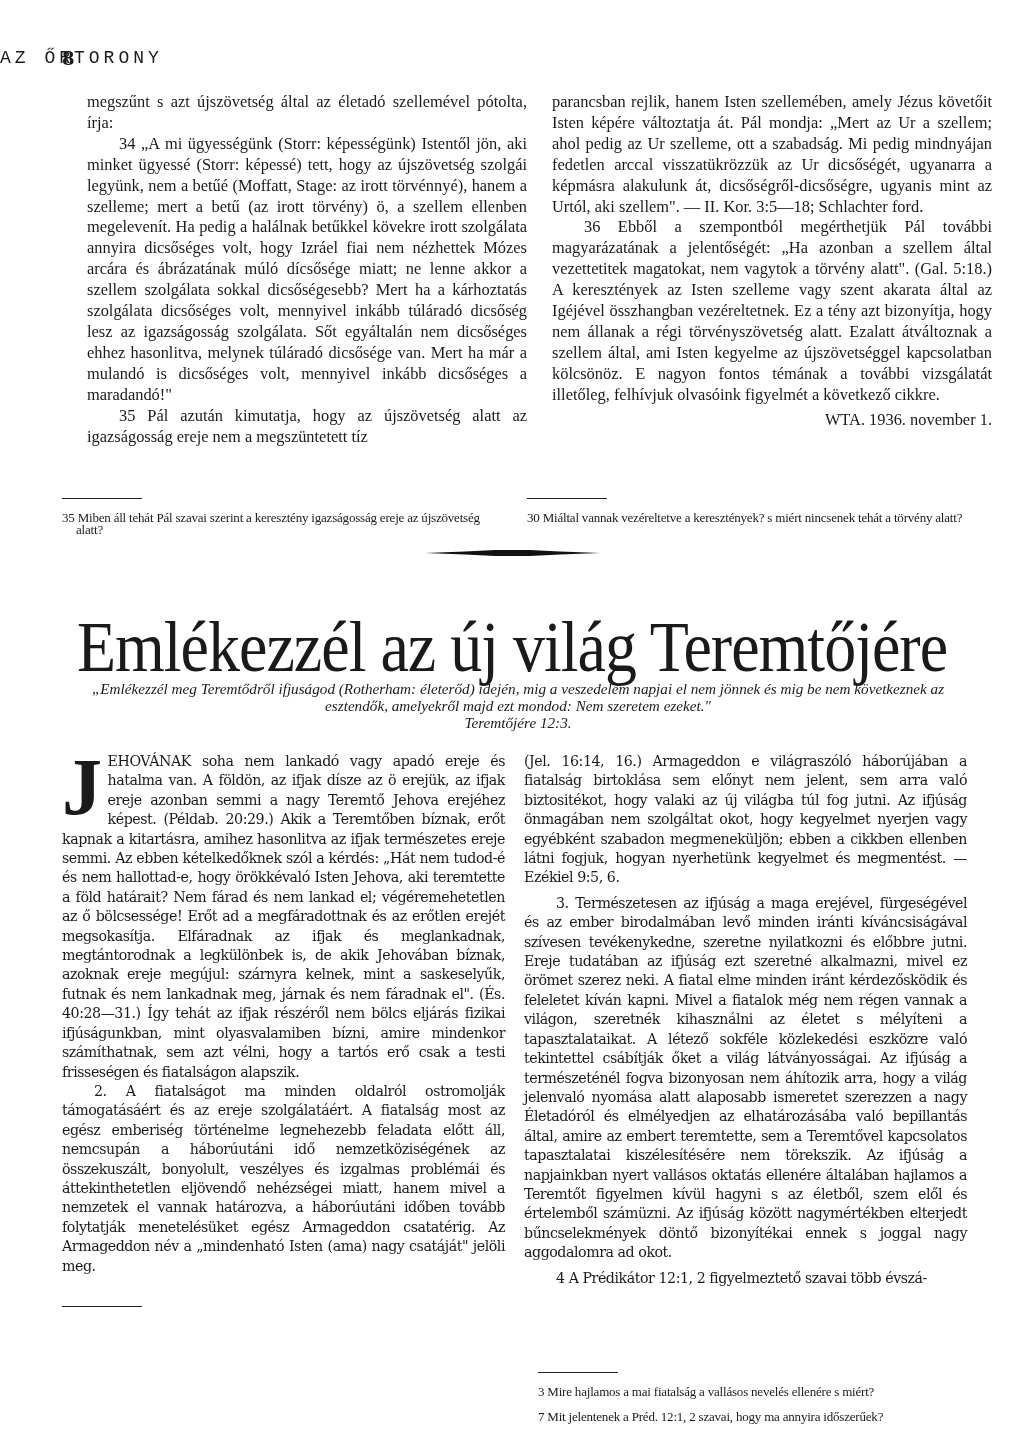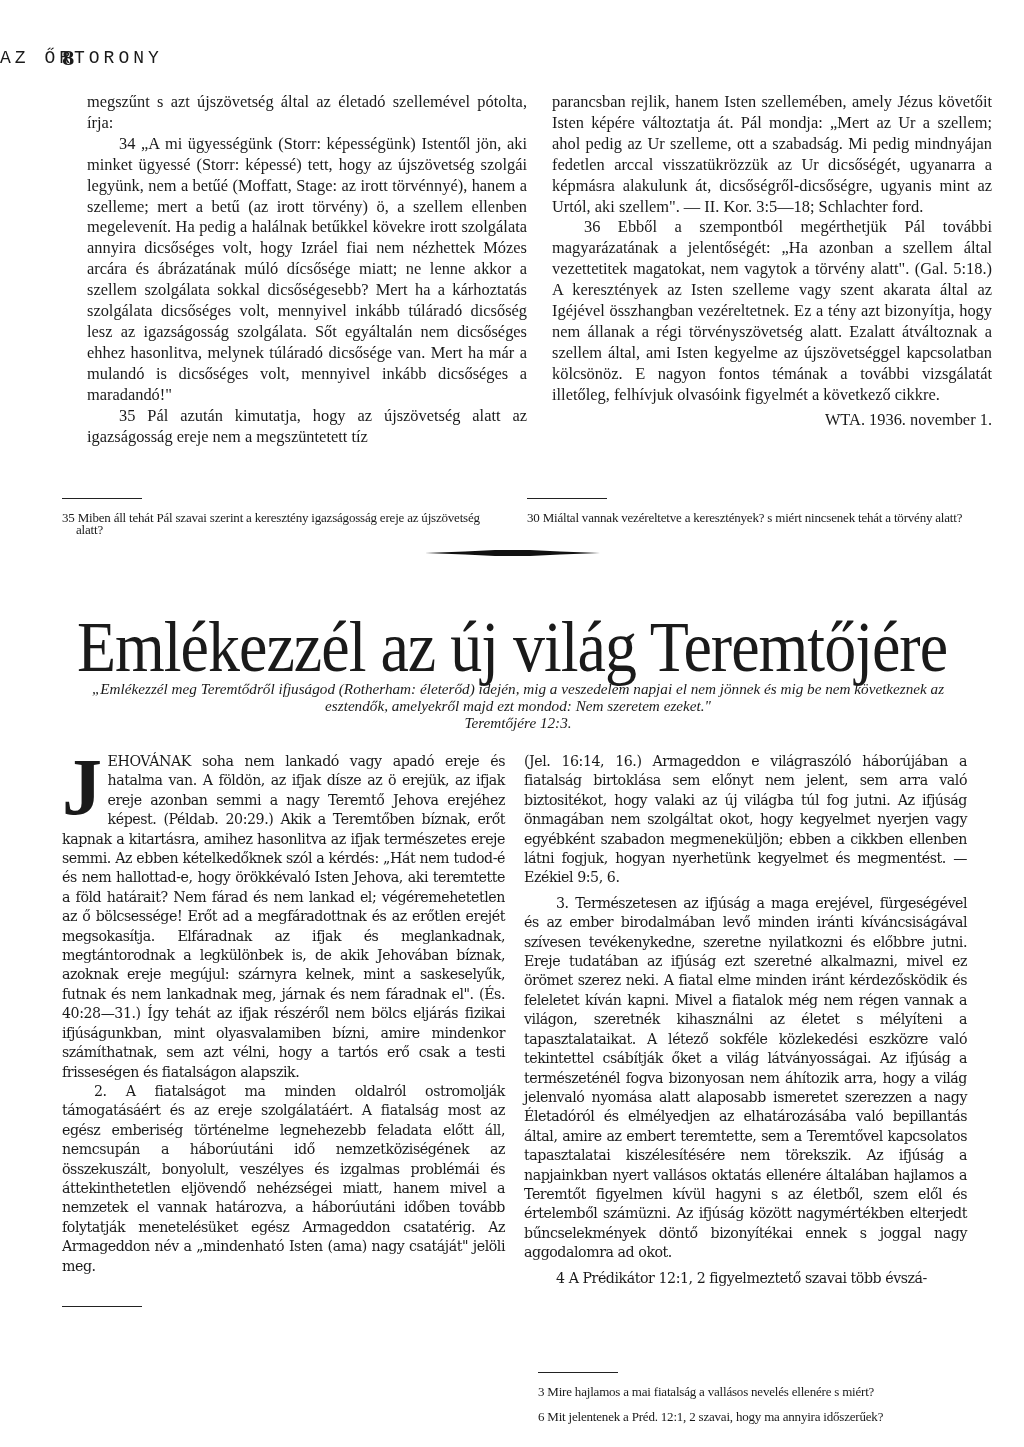--- a/index.html
+++ b/index.html
@@ -81,14 +81,14 @@
   <p class="ind gap">3. Természetesen az ifjúság a maga erejével, fürgeségével és az ember birodalmában levő minden iránti kíváncsiságával szívesen tevékenykedne, szeretne nyilatkozni és előbbre jutni. Ereje tudatában az ifjúság ezt szeretné alkalmazni, mivel ez örömet szerez neki. A fiatal elme minden iránt kérdezősködik és feleletet kíván kapni. Mivel a fiatalok még nem régen vannak a világon, szeretnék kihasználni az életet s mélyíteni a tapasztalataikat. A létező sokféle közlekedési eszközre való tekintettel csábítják őket a világ látványosságai. Az ifjúság a természeténél fogva bizonyosan nem áhítozik arra, hogy a világ jelenvaló nyomása alatt alaposabb ismeretet szerezzen a nagy Életadóról és elmélyedjen az elhatározásába való bepillantás által, amire az embert teremtette, sem a Teremtővel kapcsolatos tapasztalatai kiszélesítésére nem törekszik. Az ifjúság a napjainkban nyert vallásos oktatás ellenére általában hajlamos a Teremtőt figyelmen kívül hagyni s az életből, szem elől és értelemből számüzni. Az ifjúság között nagymértékben elterjedt bűncselekmények döntő bizonyítékai ennek s joggal nagy aggodalomra ad okot.</p>
   <p class="ind gap">4 A Prédikátor 12:1, 2 figyelmeztető szavai több évszá-</p>
 </div>
 
 <div class="fn fn-bot-l">
   <div class="fn-rule"></div>
 </div>
 <div class="fn fn-bot-r">
   <div class="fn-rule"></div>
   <p>3 Mire hajlamos a mai fiatalság a vallásos nevelés ellenére s miért?</p>
-  <p>6 Mit jelentenek a Préd. 12:1, 2 szavai, hogy ma annyira időszerűek?</p>
+  <p>7 Mit jelentenek a Préd. 12:1, 2 szavai, hogy ma annyira időszerűek?</p>
 </div>
 
 </body></html>

